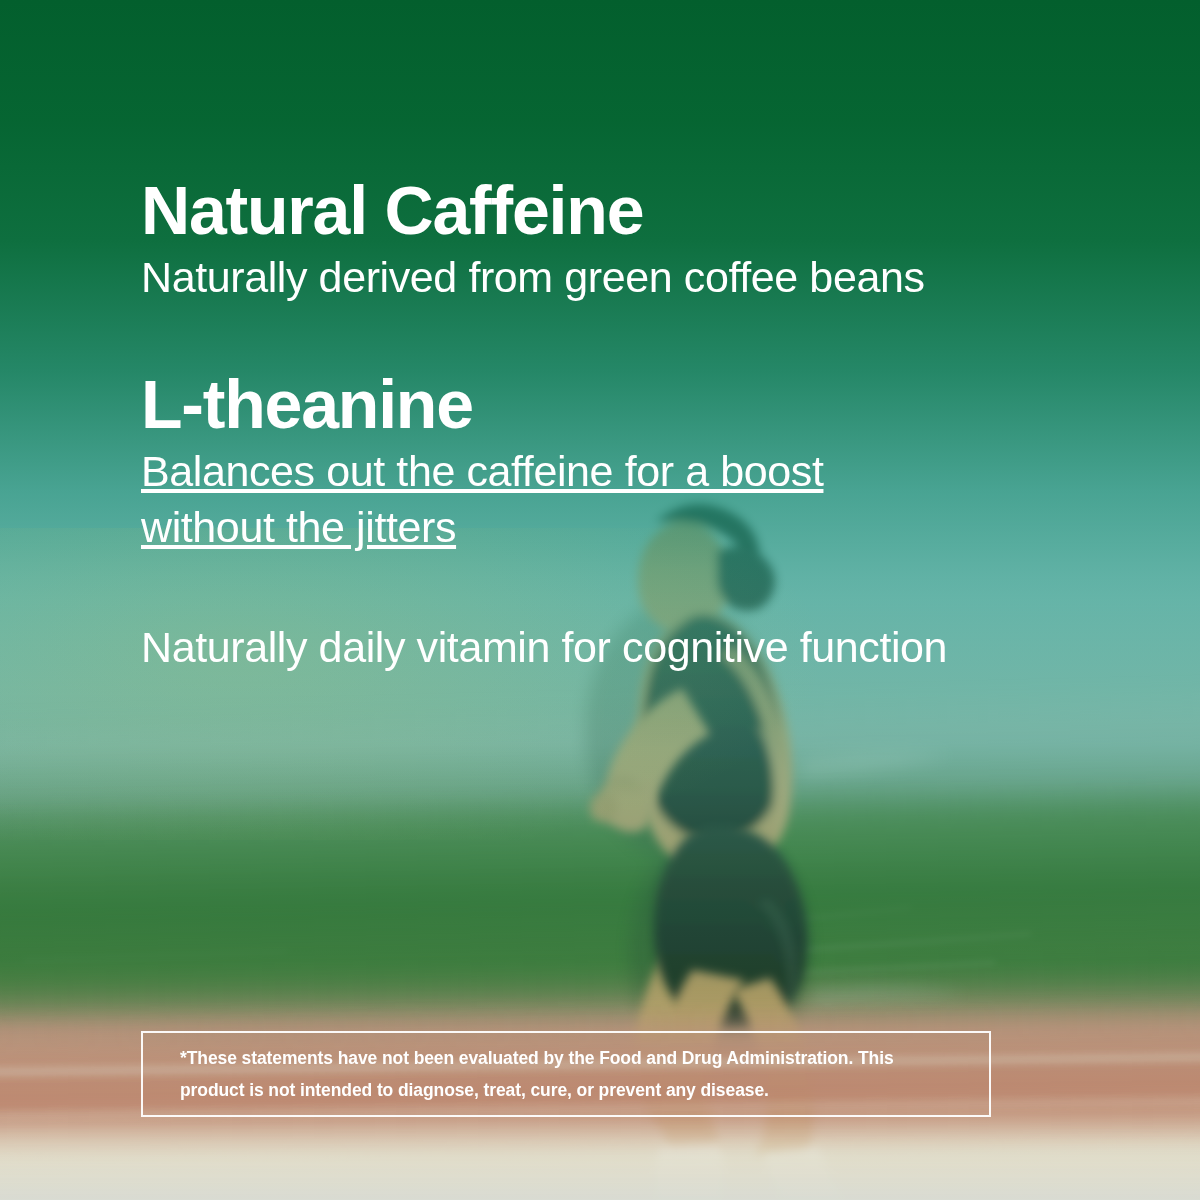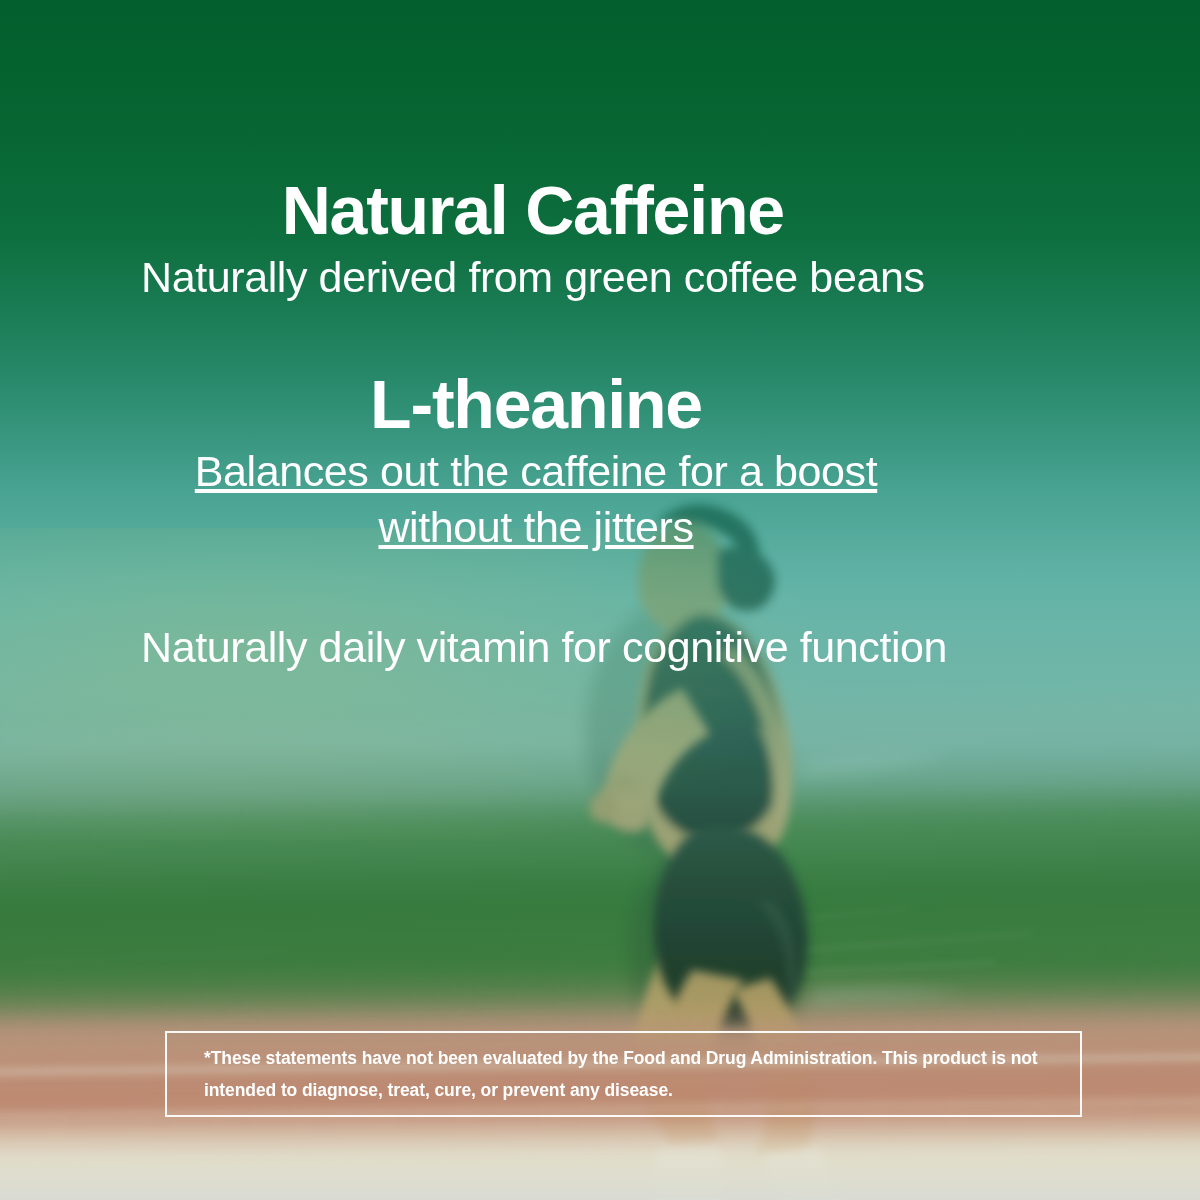--- a/index.html
+++ b/index.html
@@ -114,21 +114,21 @@
   }
   .tint-warm{
     position:absolute;left:0;right:0;top:44%;height:26%;
     background:radial-gradient(ellipse 70% 100% at 20% 40%,
       rgba(176,196,104,.22) 0%, rgba(176,196,104,0) 70%);
   }
 
   
   .content{position:absolute;inset:0;}
 
-  .block{position:absolute;left:141px;color:#fff;text-align:center;}
+  .block{position:absolute;left:141px;color:#fff;}
 
   .ing-title{
     font-size:68px;
     font-weight:700;
     letter-spacing:-1.2px;
     line-height:1.0;
     margin:0 0 6px 0;
     white-space:nowrap;
   }
   .ing-desc{
@@ -142,23 +142,23 @@
 
   #blk0{top:176px;}
   #blk1{top:370px;}
   #blk2{top:620px;}
   #blk3{top:818px;}
 
   
   .disclaimer{
     position:absolute;
     left:141px;top:1031px;
-    width:917px;height:86px;
+    width:850px;height:86px;
     border:2px solid rgba(255,255,255,.95);
-    display:flex;align-items:center;margin-left:24px;
+    display:flex;align-items:center;
   }
   .disclaimer p{
     margin:0;
     padding:0 30px 0 37px;
     color:#fff;
     font-size:17.5px;
     font-weight:700;
     letter-spacing:-0.1px;
     line-height:1.85;
   }

